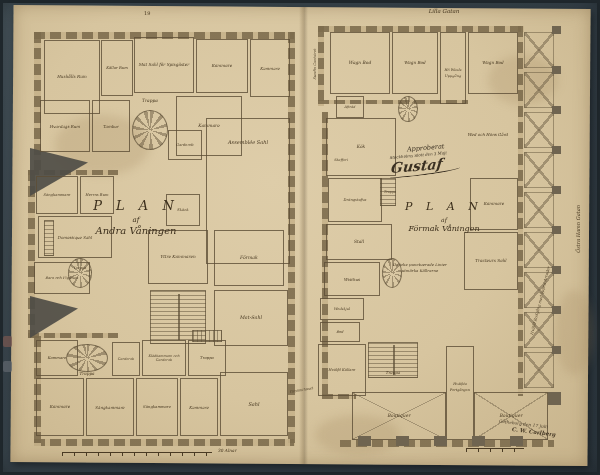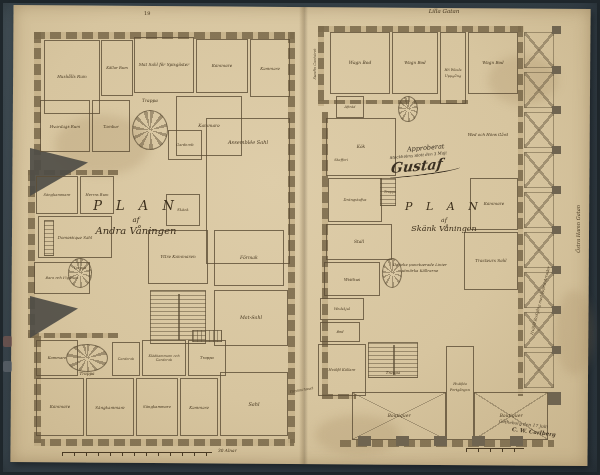--- a/index.html
+++ b/index.html
@@ -277,21 +277,21 @@
   <div id="arcade-note">Hvälfd Bodgång med öppna Arcader</div>
 
   <div id="title-left" class="tblock">
     <div class="big">P L A N</div>
     <div class="af">af</div>
     <div class="floor">Andra Våningen</div>
   </div>
   <div id="title-right" class="tblock">
     <div class="big">P L A N</div>
     <div class="af">af</div>
-    <div class="floor">Skänk Våningen</div>
+    <div class="floor">Förmak Våningen</div>
   </div>
   <div id="note-right">
     <div>De icke punctuerade Linier</div>
     <div>utmärka Källrarne</div>
   </div>
 
   <div id="approval">
     <div class="ap1">Approberat</div>
     <div class="ap2">Stockholms Slott den 3 Maji</div>
     <div class="sig">Gustaf</div>

